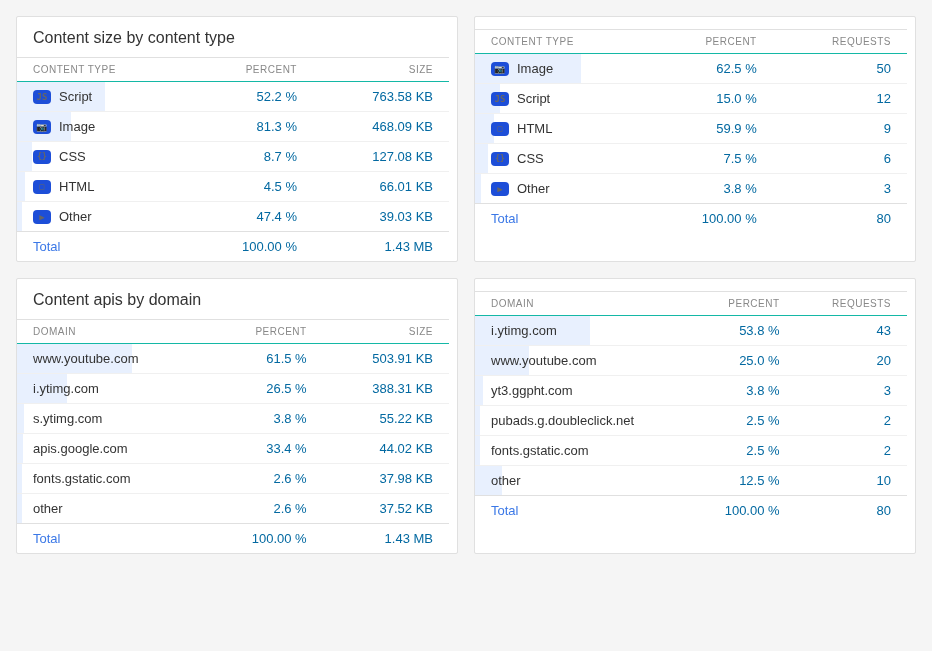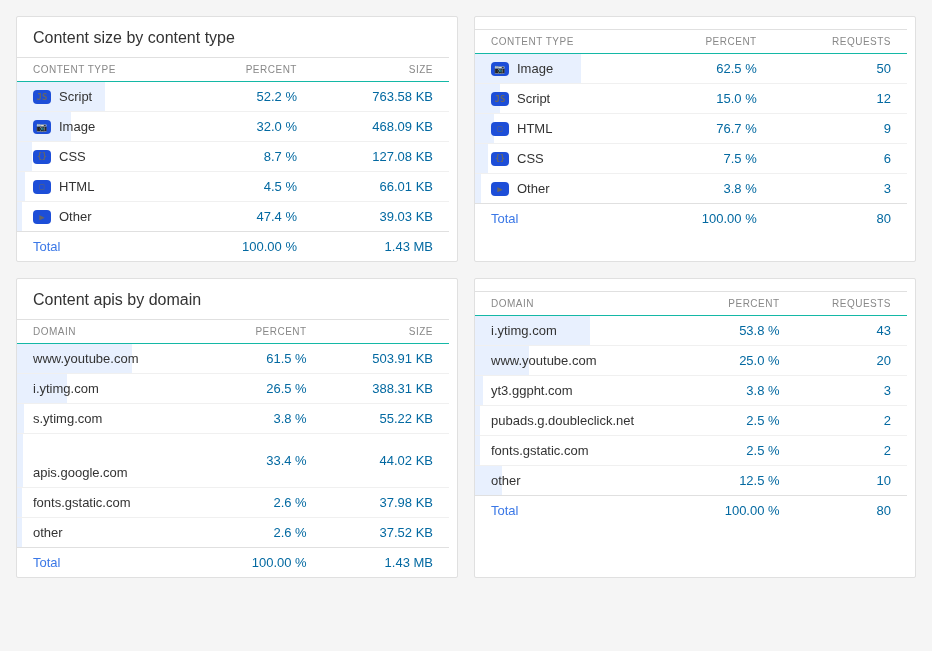--- a/index.html
+++ b/index.html
@@ -136,21 +136,21 @@
       <td class="num">763.58 KB</td>
     </tr>
           <tr>
       <td class="bar-row" style="position:relative; padding:0;">
         <div class="bar-bg" style="width:32%;"></div>
         <div class="cell-content" style="padding: 7px 16px;">
           <span class="icon icon-image">📷</span>
           <span>Image</span>
         </div>
       </td>
-      <td class="num">32.0 %</td>
+      <td class="num">81.3 %</td>
       <td class="num">468.09 KB</td>
     </tr>
           <tr>
       <td class="bar-row" style="position:relative; padding:0;">
         <div class="bar-bg" style="width:8.7%;"></div>
         <div class="cell-content" style="padding: 7px 16px;">
           <span class="icon icon-css">{}</span>
           <span>CSS</span>
         </div>
       </td>
@@ -220,21 +220,21 @@
       <td class="num">12</td>
     </tr>
           <tr>
       <td class="bar-row" style="position:relative; padding:0;">
         <div class="bar-bg" style="width:11.3%;"></div>
         <div class="cell-content" style="padding: 7px 16px;">
           <span class="icon icon-html">□</span>
           <span>HTML</span>
         </div>
       </td>
-      <td class="num">76.7 %</td>
+      <td class="num">59.9 %</td>
       <td class="num">9</td>
     </tr>
           <tr>
       <td class="bar-row" style="position:relative; padding:0;">
         <div class="bar-bg" style="width:7.5%;"></div>
         <div class="cell-content" style="padding: 7px 16px;">
           <span class="icon icon-css">{}</span>
           <span>CSS</span>
         </div>
       </td>
@@ -300,21 +300,21 @@
 
           <span>s.ytimg.com</span>
         </div>
       </td>
       <td class="num">3.8 %</td>
       <td class="num">55.22 KB</td>
     </tr>
           <tr>
       <td class="bar-row" style="position:relative; padding:0;">
         <div class="bar-bg" style="width:3%;"></div>
-        <div class="cell-content" style="padding: 7px 16px; margin-top: 24px;">
+        <div class="cell-content" style="padding: 7px 16px;">
 
           <span>apis.google.com</span>
         </div>
       </td>
       <td class="num">33.4 %</td>
       <td class="num">44.02 KB</td>
     </tr>
           <tr>
       <td class="bar-row" style="position:relative; padding:0;">
         <div class="bar-bg" style="width:2.6%;"></div>

